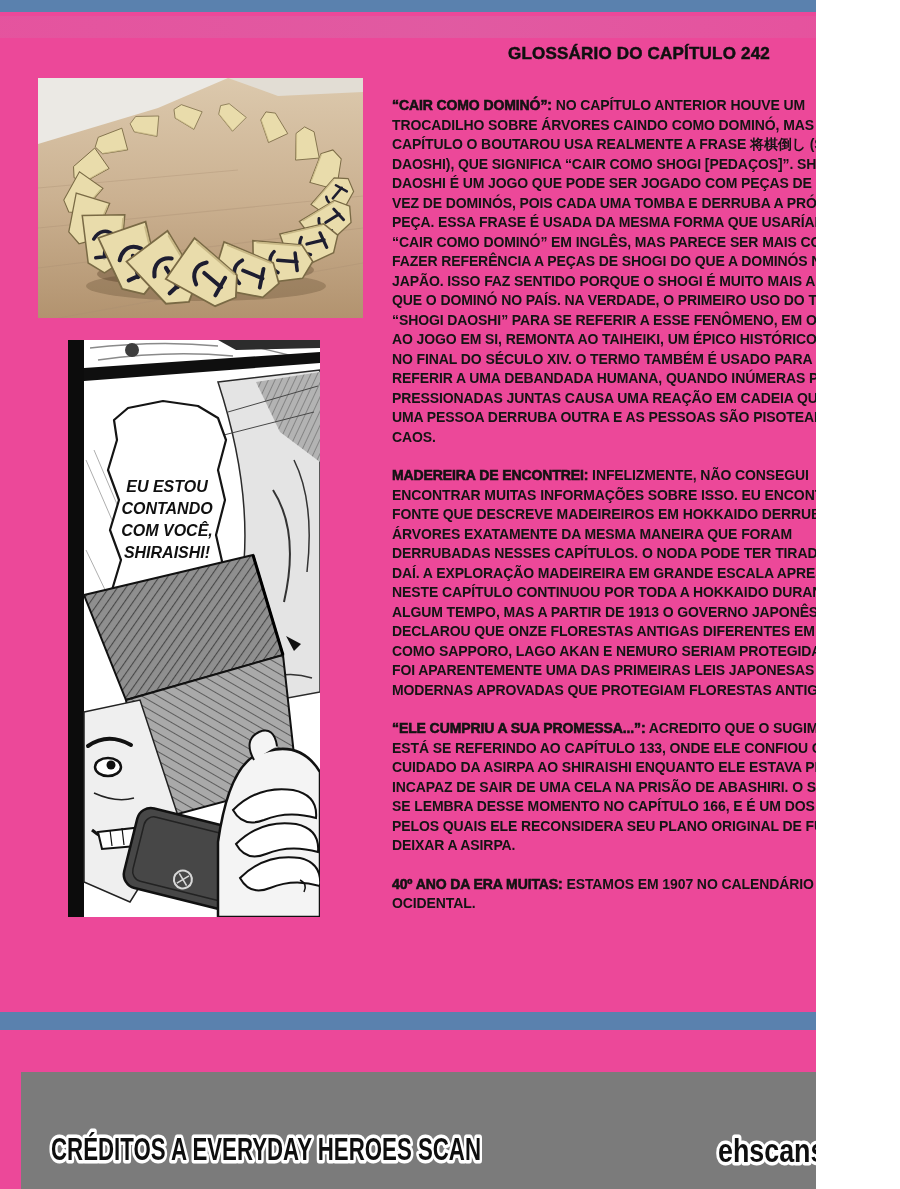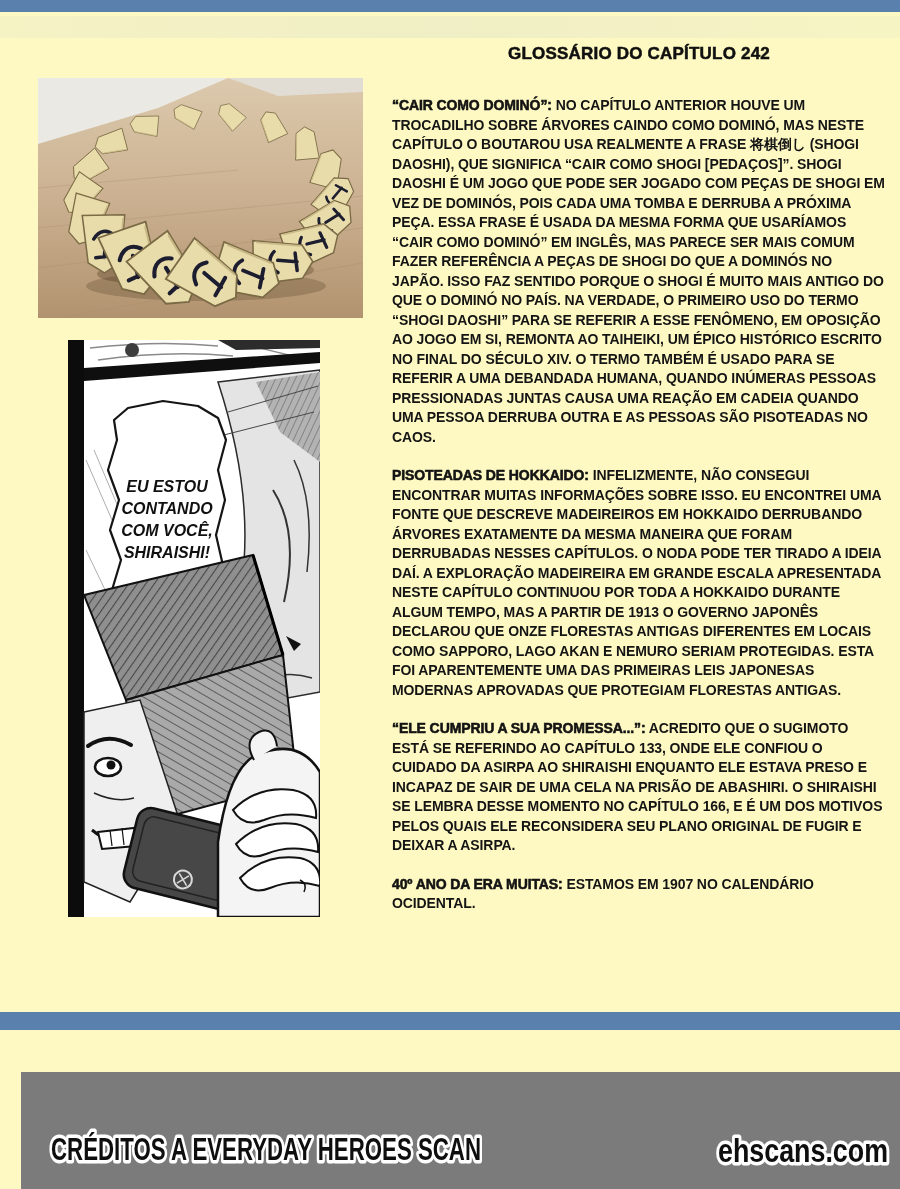--- a/index.html
+++ b/index.html
@@ -1,18 +1,18 @@
 <!DOCTYPE html>
 <html><head>
 <meta charset="utf-8">
 <style>
   html,body{margin:0;padding:0;background:#ffffff;}
   .page{
-    position:relative;width:900px;height:1189px;overflow:hidden;
-    background:#fef9c3;font-family:"Liberation Sans",sans-serif;color:#121212;
+    position:relative;width:816px;height:1189px;overflow:hidden;
+    background:#ec4899;font-family:"Liberation Sans",sans-serif;color:#121212;
   }
   .topbar{position:absolute;left:0;top:0;width:900px;height:12px;background:#5a81ae;}
   .bluebar-bottom{position:absolute;left:0;top:1012px;width:900px;height:18px;background:#5a81ae;}
   .footer{position:absolute;left:0;top:1072px;width:900px;height:159px;background:#7b7b7b;margin-left:21px;}
   .ghostband{position:absolute;left:0;top:16px;width:900px;height:22px;
     background:linear-gradient(90deg,rgba(165,185,205,.10),rgba(165,185,205,.16),rgba(165,185,205,.08));}
   .page-title{
     position:absolute;left:392px;top:44px;width:494px;text-align:center;
     font-size:17px;font-weight:bold;letter-spacing:.2px;color:#101010;
     -webkit-text-stroke:.5px #101010;
@@ -182,21 +182,21 @@
       </g>
     </svg>
   </div>
 
   <div class="entries">
     <p class="entry">
       <span class="entry-term">“CAIR COMO DOMINÓ”:</span>
       <span>NO CAPÍTULO ANTERIOR HOUVE UM TROCADILHO SOBRE ÁRVORES CAINDO COMO DOMINÓ, MAS NESTE CAPÍTULO O BOUTAROU USA REALMENTE A FRASE 将棋倒し (SHOGI DAOSHI), QUE SIGNIFICA “CAIR COMO SHOGI [PEDAÇOS]”. SHOGI DAOSHI É UM JOGO QUE PODE SER JOGADO COM PEÇAS DE SHOGI EM VEZ DE DOMINÓS, POIS CADA UMA TOMBA E DERRUBA A PRÓXIMA PEÇA. ESSA FRASE É USADA DA MESMA FORMA QUE USARÍAMOS “CAIR COMO DOMINÓ” EM INGLÊS, MAS PARECE SER MAIS COMUM FAZER REFERÊNCIA A PEÇAS DE SHOGI DO QUE A DOMINÓS NO JAPÃO. ISSO FAZ SENTIDO PORQUE O SHOGI É MUITO MAIS ANTIGO DO QUE O DOMINÓ NO PAÍS. NA VERDADE, O PRIMEIRO USO DO TERMO “SHOGI DAOSHI” PARA SE REFERIR A ESSE FENÔMENO, EM OPOSIÇÃO AO JOGO EM SI, REMONTA AO TAIHEIKI, UM ÉPICO HISTÓRICO ESCRITO NO FINAL DO SÉCULO XIV. O TERMO TAMBÉM É USADO PARA SE REFERIR A UMA DEBANDADA HUMANA, QUANDO INÚMERAS PESSOAS PRESSIONADAS JUNTAS CAUSA UMA REAÇÃO EM CADEIA QUANDO UMA PESSOA DERRUBA OUTRA E AS PESSOAS SÃO PISOTEADAS NO CAOS.</span>
     </p>
     <p class="entry">
-      <span class="entry-term">PISOTEADAS DE HOKKAIDO:</span>
+      <span class="entry-term">MADEREIRA DE ENCONTREI:</span>
       <span>INFELIZMENTE, NÃO CONSEGUI ENCONTRAR MUITAS INFORMAÇÕES SOBRE ISSO. EU ENCONTREI UMA FONTE QUE DESCREVE MADEIREIROS EM HOKKAIDO DERRUBANDO ÁRVORES EXATAMENTE DA MESMA MANEIRA QUE FORAM DERRUBADAS NESSES CAPÍTULOS. O NODA PODE TER TIRADO A IDEIA DAÍ. A EXPLORAÇÃO MADEIREIRA EM GRANDE ESCALA APRESENTADA NESTE CAPÍTULO CONTINUOU POR TODA A HOKKAIDO DURANTE ALGUM TEMPO, MAS A PARTIR DE 1913 O GOVERNO JAPONÊS DECLAROU QUE ONZE FLORESTAS ANTIGAS DIFERENTES EM LOCAIS COMO SAPPORO, LAGO AKAN E NEMURO SERIAM PROTEGIDAS. ESTA FOI APARENTEMENTE UMA DAS PRIMEIRAS LEIS JAPONESAS MODERNAS APROVADAS QUE PROTEGIAM FLORESTAS ANTIGAS.</span>
     </p>
     <p class="entry">
       <span class="entry-term">“ELE CUMPRIU A SUA PROMESSA...”:</span>
       <span>ACREDITO QUE O SUGIMOTO ESTÁ SE REFERINDO AO CAPÍTULO 133, ONDE ELE CONFIOU O CUIDADO DA ASIRPA AO SHIRAISHI ENQUANTO ELE ESTAVA PRESO E INCAPAZ DE SAIR DE UMA CELA NA PRISÃO DE ABASHIRI. O SHIRAISHI SE LEMBRA DESSE MOMENTO NO CAPÍTULO 166, E É UM DOS MOTIVOS PELOS QUAIS ELE RECONSIDERA SEU PLANO ORIGINAL DE FUGIR E DEIXAR A ASIRPA.</span>
     </p>
     <p class="entry">
       <span class="entry-term">40º ANO DA ERA MUITAS:</span>
       <span>ESTAMOS EM 1907 NO CALENDÁRIO OCIDENTAL.</span>
     </p>

